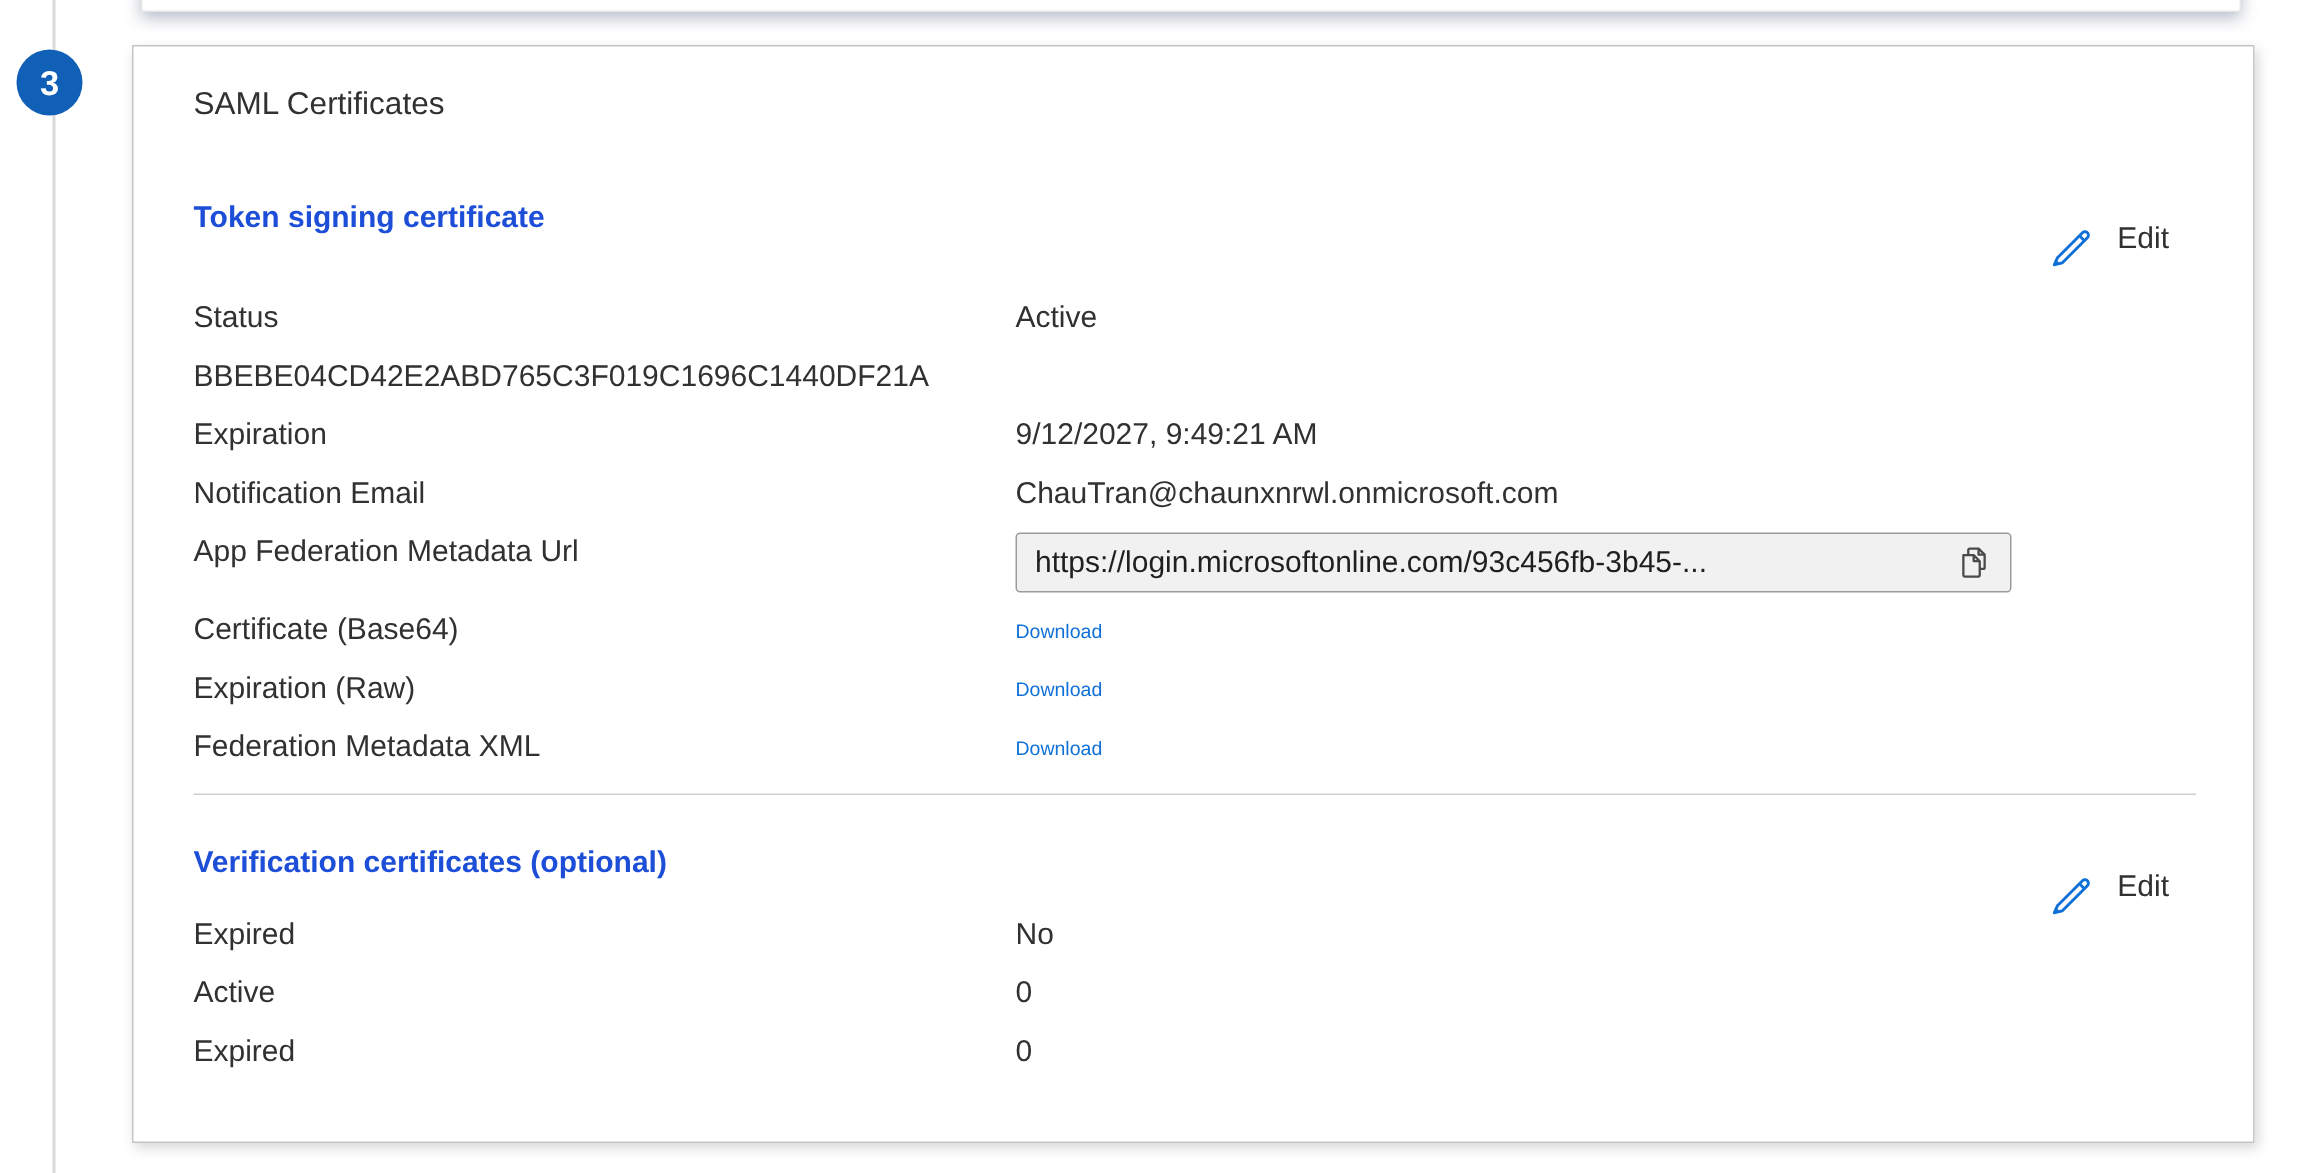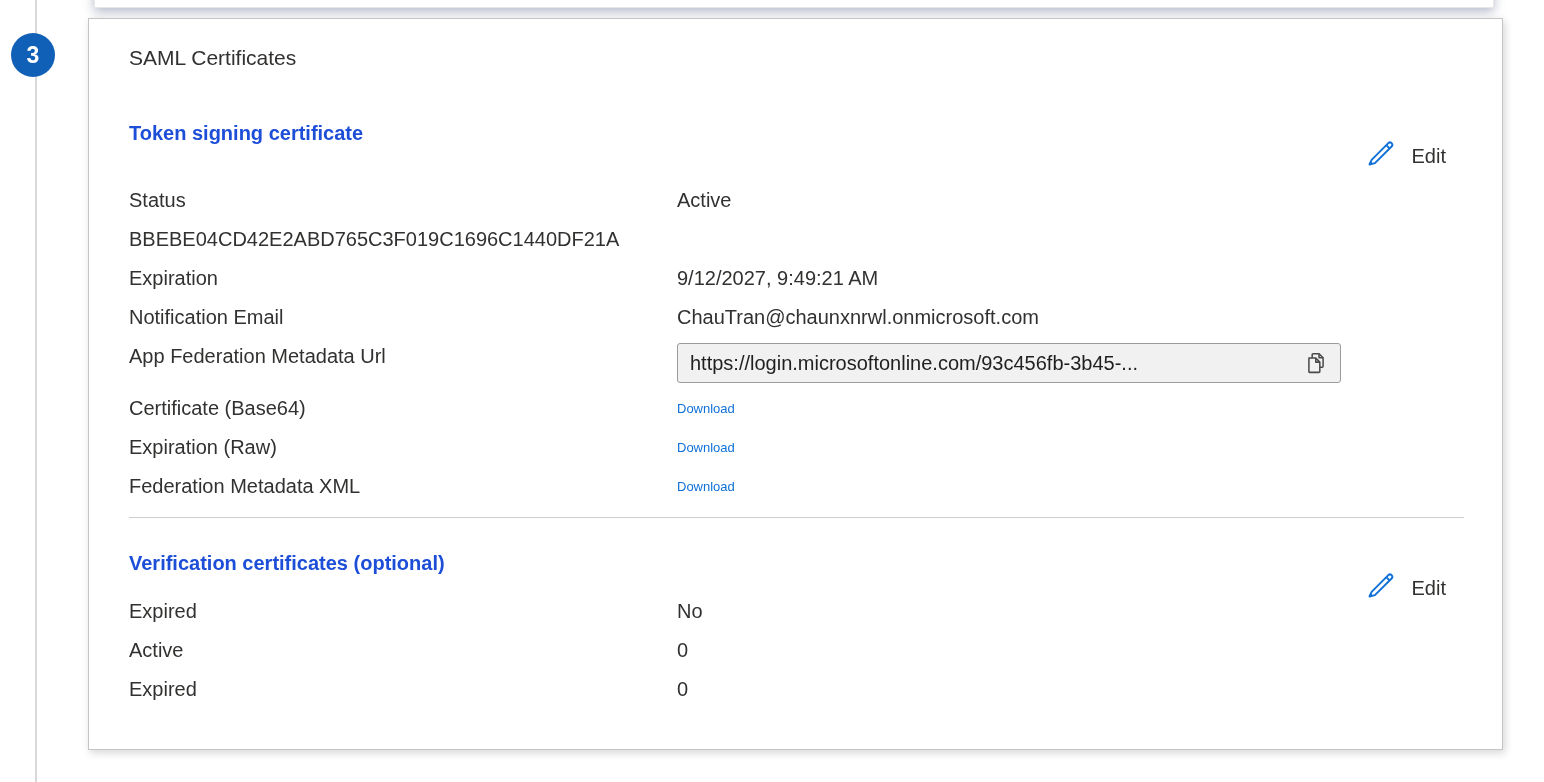--- a/index.html
+++ b/index.html
@@ -26,37 +26,37 @@
     background:#fff;border:1px solid #e6e6e6;
     box-shadow:0 4px 10px rgba(96,106,138,0.45);
     z-index:1;
   }
   .step-badge{
     position:absolute;left:11px;top:33px;width:44px;height:44px;border-radius:50%;
     background:var(--badge-blue);color:#fff;display:flex;align-items:center;justify-content:center;
     font-size:23px;font-weight:bold;z-index:2;
   }
   .card{
-    position:absolute;left:88px;top:18px;width:1415px;height:732px;
+    position:absolute;left:88px;top:30px;width:1415px;height:732px;
     background:#fff;border:1px solid var(--card-border);
     box-shadow:2px 3px 8px rgba(0,0,0,0.16);
     z-index:1;
   }
   .card-title{
     position:absolute;left:40px;top:27px;
     font-size:21px;font-weight:normal;color:var(--text-primary);
   }
   .section-heading{
     position:absolute;left:40px;
     font-size:20px;font-weight:bold;color:#1d4ed8;white-space:nowrap;
   }
   .heading-1{top:103px;}
   .heading-2{top:533px;}
   .edit-btn{
-    position:absolute;right:56px;display:flex;align-items:flex-end;gap:14px;
+    position:absolute;right:56px;display:flex;align-items:flex-start;gap:14px;
     background:none;border:none;cursor:pointer;
     font-family:"Liberation Sans", sans-serif;font-size:20px;color:var(--text-primary);
   }
   .edit-1{top:117px;}
   .edit-2{top:549px;}
   .edit-icon{color:var(--accent-blue);display:flex;}
   .rows{position:absolute;left:40px;}
   .rows-1{top:141px;margin-top:21px;}
   .rows-2{top:573px;}
   .row{display:flex;min-height:39px;align-items:flex-start;}

